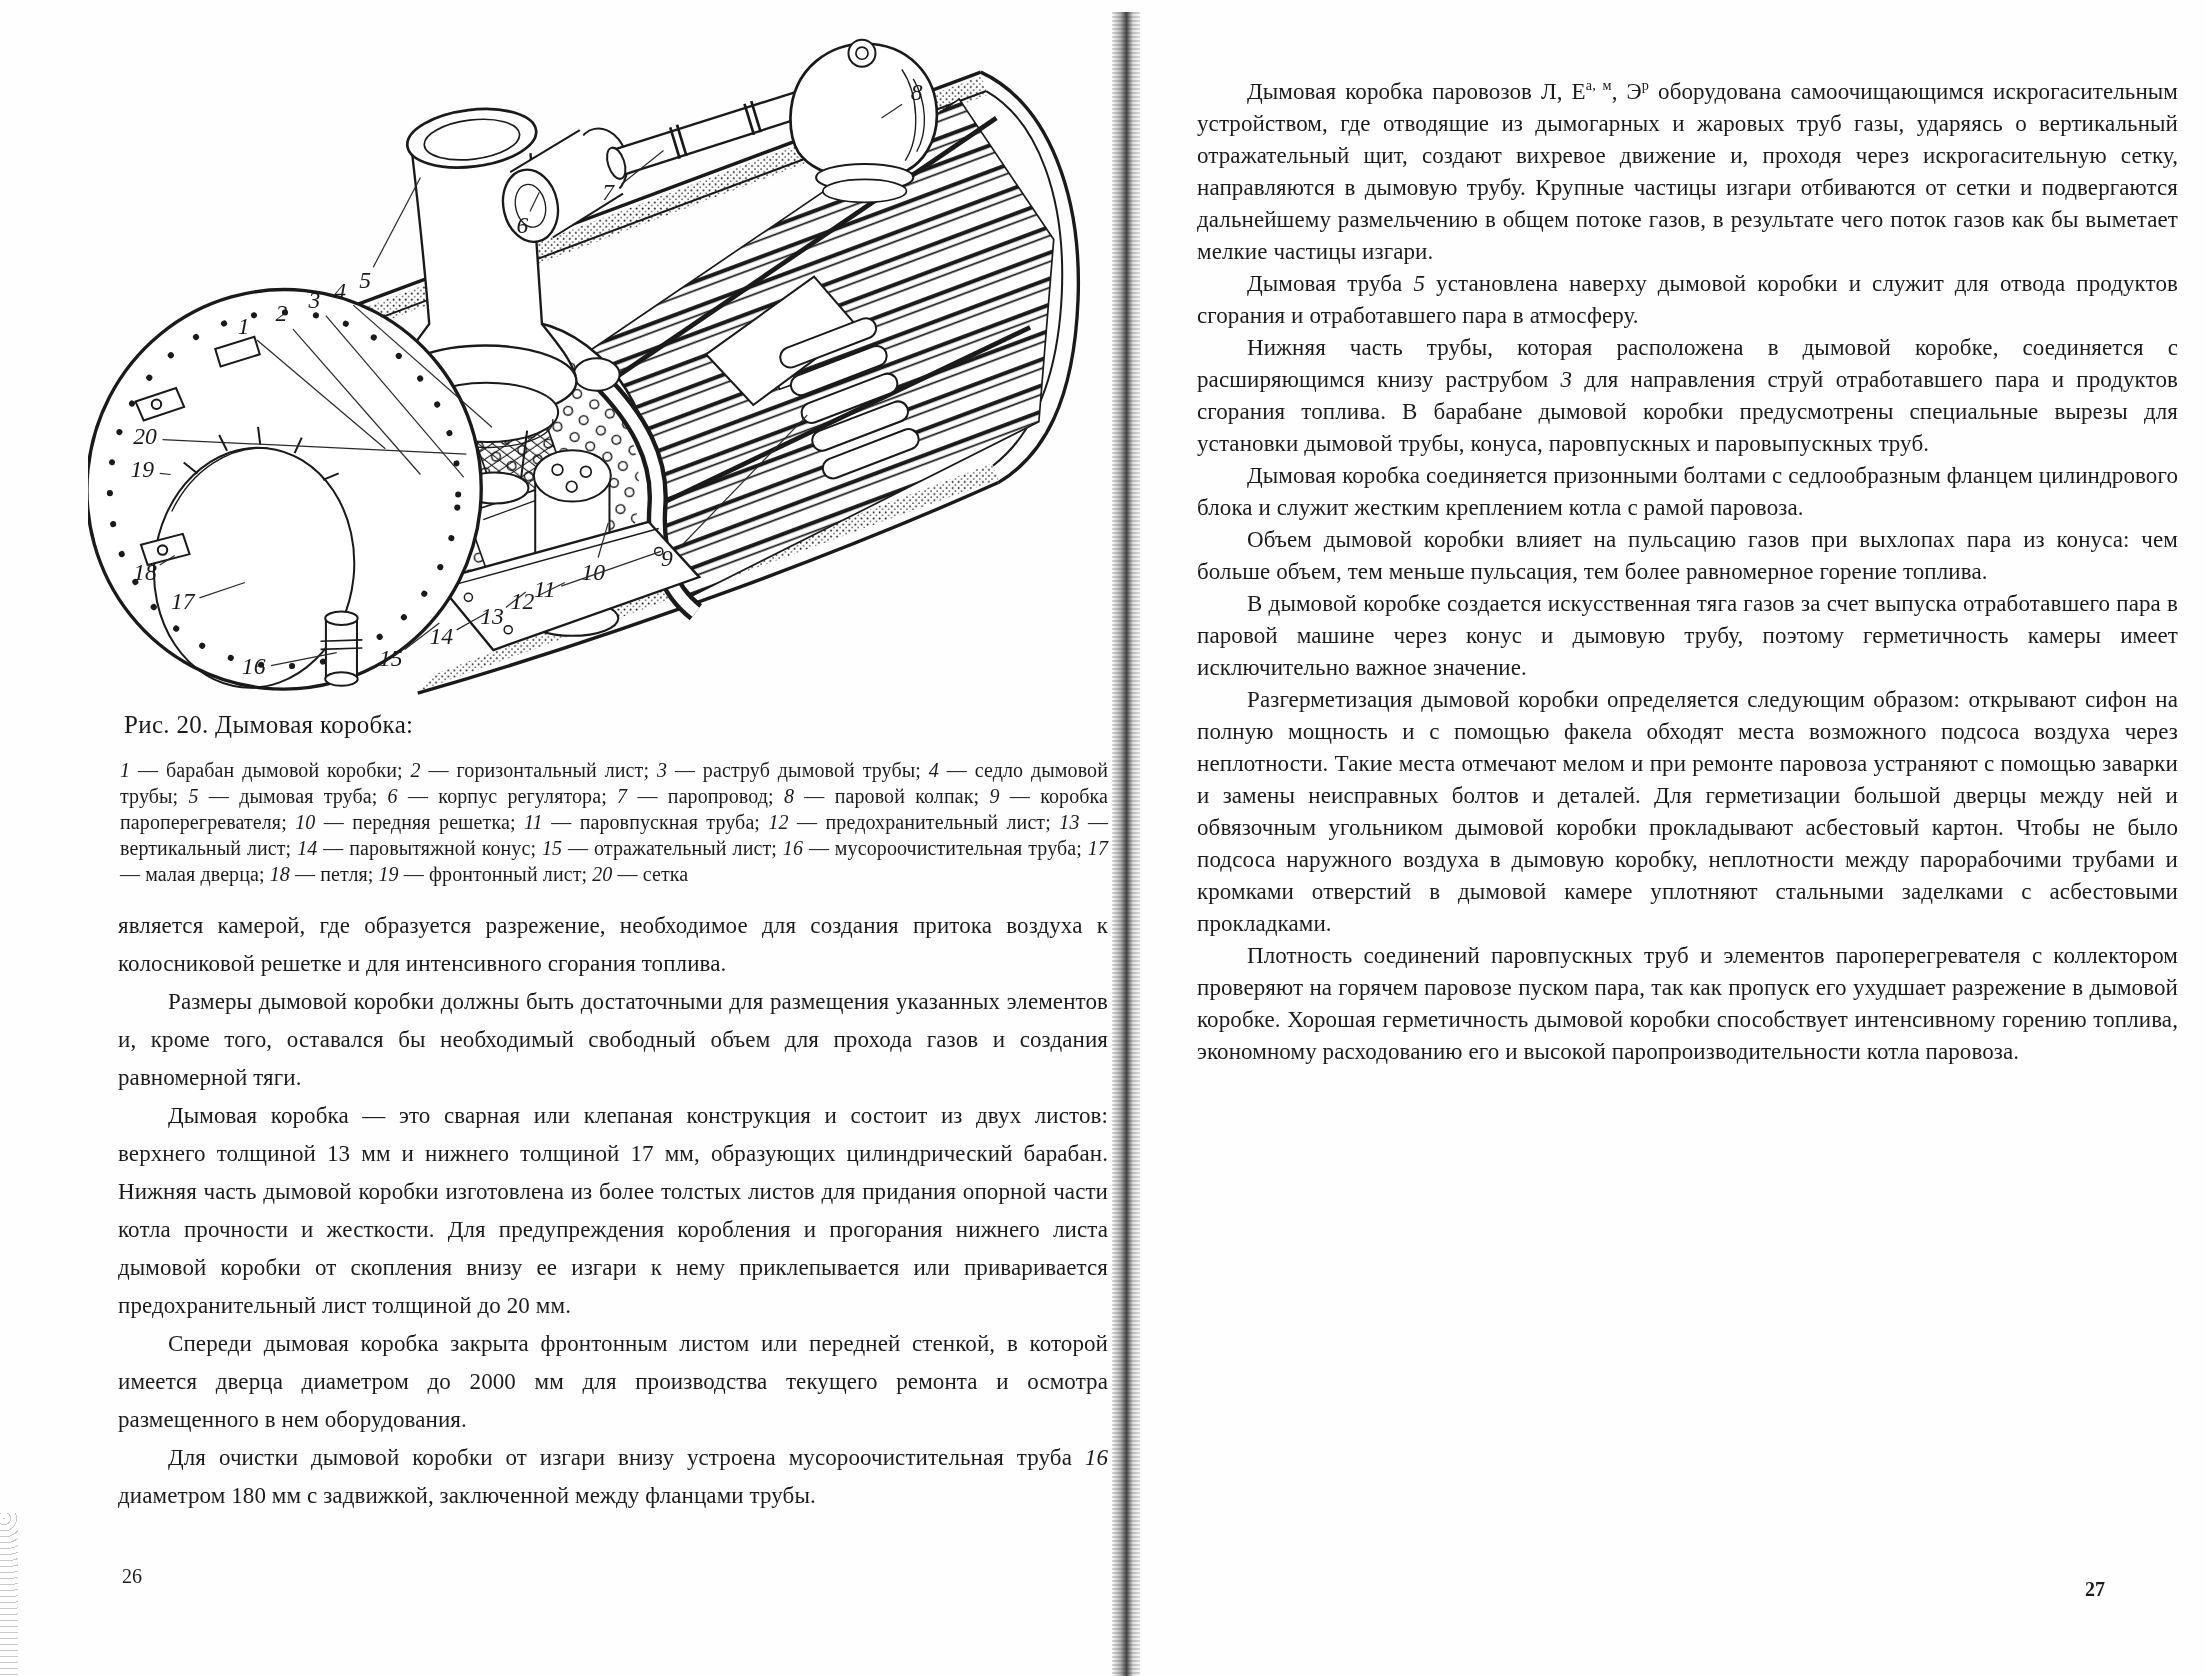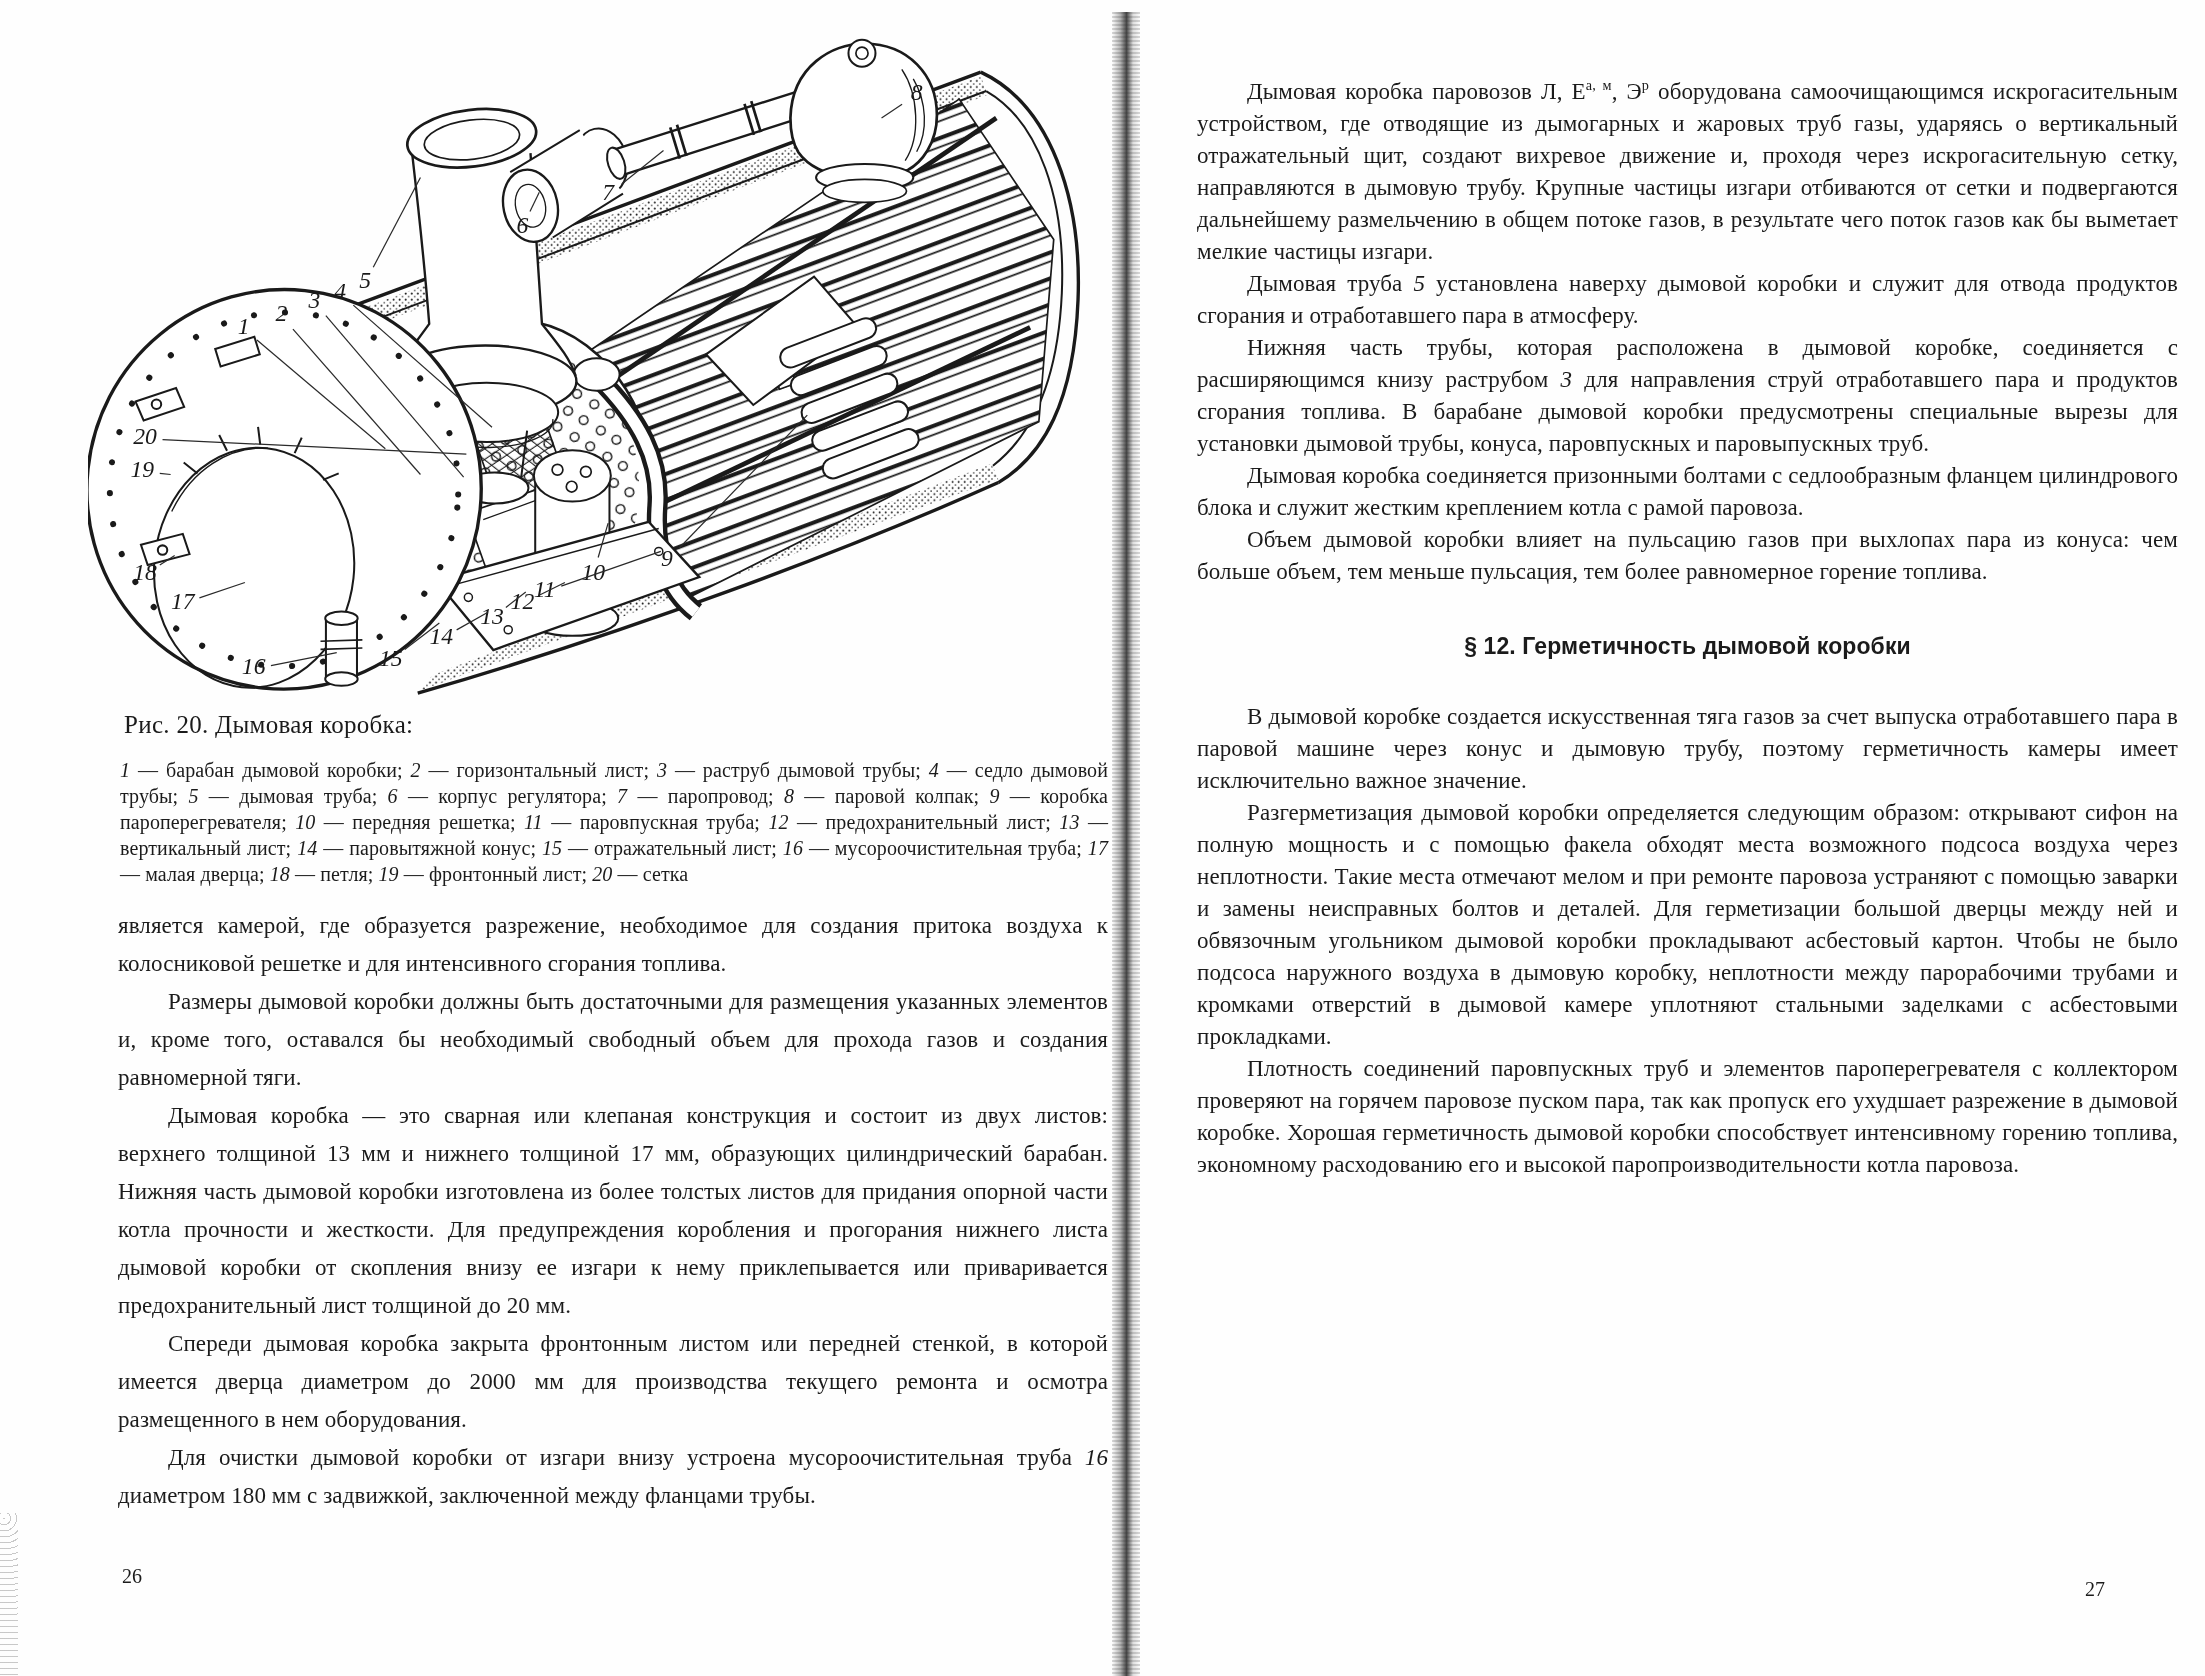--- a/index.html
+++ b/index.html
@@ -35,21 +35,21 @@
     font-size:25px;letter-spacing:0.3px;
   }
   #fig-legend{
     position:absolute;left:120px;top:757px;width:988px;
     font-size:20px;line-height:26px;text-align:justify;letter-spacing:0.1px;
   }
   #fig-legend .leg-num{font-style:italic;}
   
   .page-num{position:absolute;font-size:20px;}
   #page-num-left{left:122px;top:1565px;}
-  #page-num-right{left:2085px;top:1578px;}
+  #page-num-right{left:2085px;top:1578px;font-weight:bold;}
   
   #gutter{
     position:absolute;left:1112px;top:12px;width:28px;height:1664px;
     background:
       repeating-linear-gradient(to bottom, rgba(40,40,40,.18) 0 2px, rgba(0,0,0,0) 2px 4px),
       linear-gradient(to right, rgba(0,0,0,0) 0%, rgba(90,90,90,.45) 30%, rgba(25,25,25,.8) 52%, rgba(120,120,120,.25) 75%, rgba(0,0,0,0) 100%);
     filter:blur(0.7px);
   }
   
   #corner-noise{
@@ -299,21 +299,20 @@
   <div id="gutter"></div>
   <div id="corner-noise"></div>
 
   <div>
     <div id="right-text" class="text-col">
         <p><span>Дымовая коробка паровозов Л, Е</span><span class="sup">а, м</span><span>, Э</span><span class="sup">р</span><span> оборудована самоочищающимся искрогасительным устройством, где отводящие из дымогарных и жаровых труб газы, ударяясь о вертикальный отражательный щит, создают вихревое движение и,  проходя  через искрогасительную сетку, направляются в дымовую трубу. Крупные частицы изгари отбиваются от сетки и подвергаются дальнейшему размельчению в общем потоке газов, в результате чего поток газов как бы выметает мелкие частицы изгари.</span></p>
         <p><span>Дымовая труба </span><span class="itnum">5</span><span> установлена наверху дымовой коробки и служит для отвода продуктов сгорания и отработавшего пара в атмосферу.</span></p>
         <p><span>Нижняя часть трубы, которая расположена в дымовой коробке, соединяется с расширяющимся книзу раструбом </span><span class="itnum">3</span><span> для направления струй отработавшего пара и продуктов сгорания топлива. В барабане дымовой коробки предусмотрены специальные вырезы для установки дымовой трубы, конуса, паровпускных и паровыпускных труб.</span></p>
         <p><span>Дымовая коробка соединяется призонными болтами с седлообразным фланцем цилиндрового блока и служит жестким креплением котла с рамой паровоза.</span></p>
         <p><span>Объем дымовой коробки влияет на пульсацию газов при выхлопах пара из конуса: чем больше объем, тем меньше пульсация, тем более равномерное горение топлива.</span></p>
-        <p class="sect-head">§ 12. Герметичность дымовой коробки</p>
         <p><span>В дымовой коробке создается искусственная тяга газов за счет выпуска отработавшего пара в паровой машине через конус и дымовую трубу, поэтому герметичность камеры имеет исключительно важное значение.</span></p>
         <p><span>Разгерметизация дымовой коробки  определяется  следующим образом: открывают сифон на полную мощность и с помощью факела обходят места возможного подсоса воздуха через  неплотности. Такие места отмечают мелом и при ремонте паровоза устраняют с помощью заварки и замены неисправных болтов и деталей. Для герметизации большой дверцы  между  ней  и  обвязочным угольником дымовой коробки прокладывают асбестовый  картон. Чтобы не было подсоса наружного воздуха в дымовую коробку, неплотности между парорабочими трубами и кромками отверстий в дымовой камере уплотняют стальными заделками с асбестовыми прокладками.</span></p>
         <p><span>Плотность соединений паровпускных труб и элементов пароперегревателя с коллектором проверяют на горячем паровозе пуском пара, так как пропуск его ухудшает разрежение в дымовой коробке. Хорошая герметичность дымовой коробки способствует интенсивному горению топлива, экономному расходованию его и высокой паропроизводительности котла паровоза.</span></p>
       </div>
     <div id="page-num-right" class="page-num">27</div>
   </div>
 
 </div>
 
 

